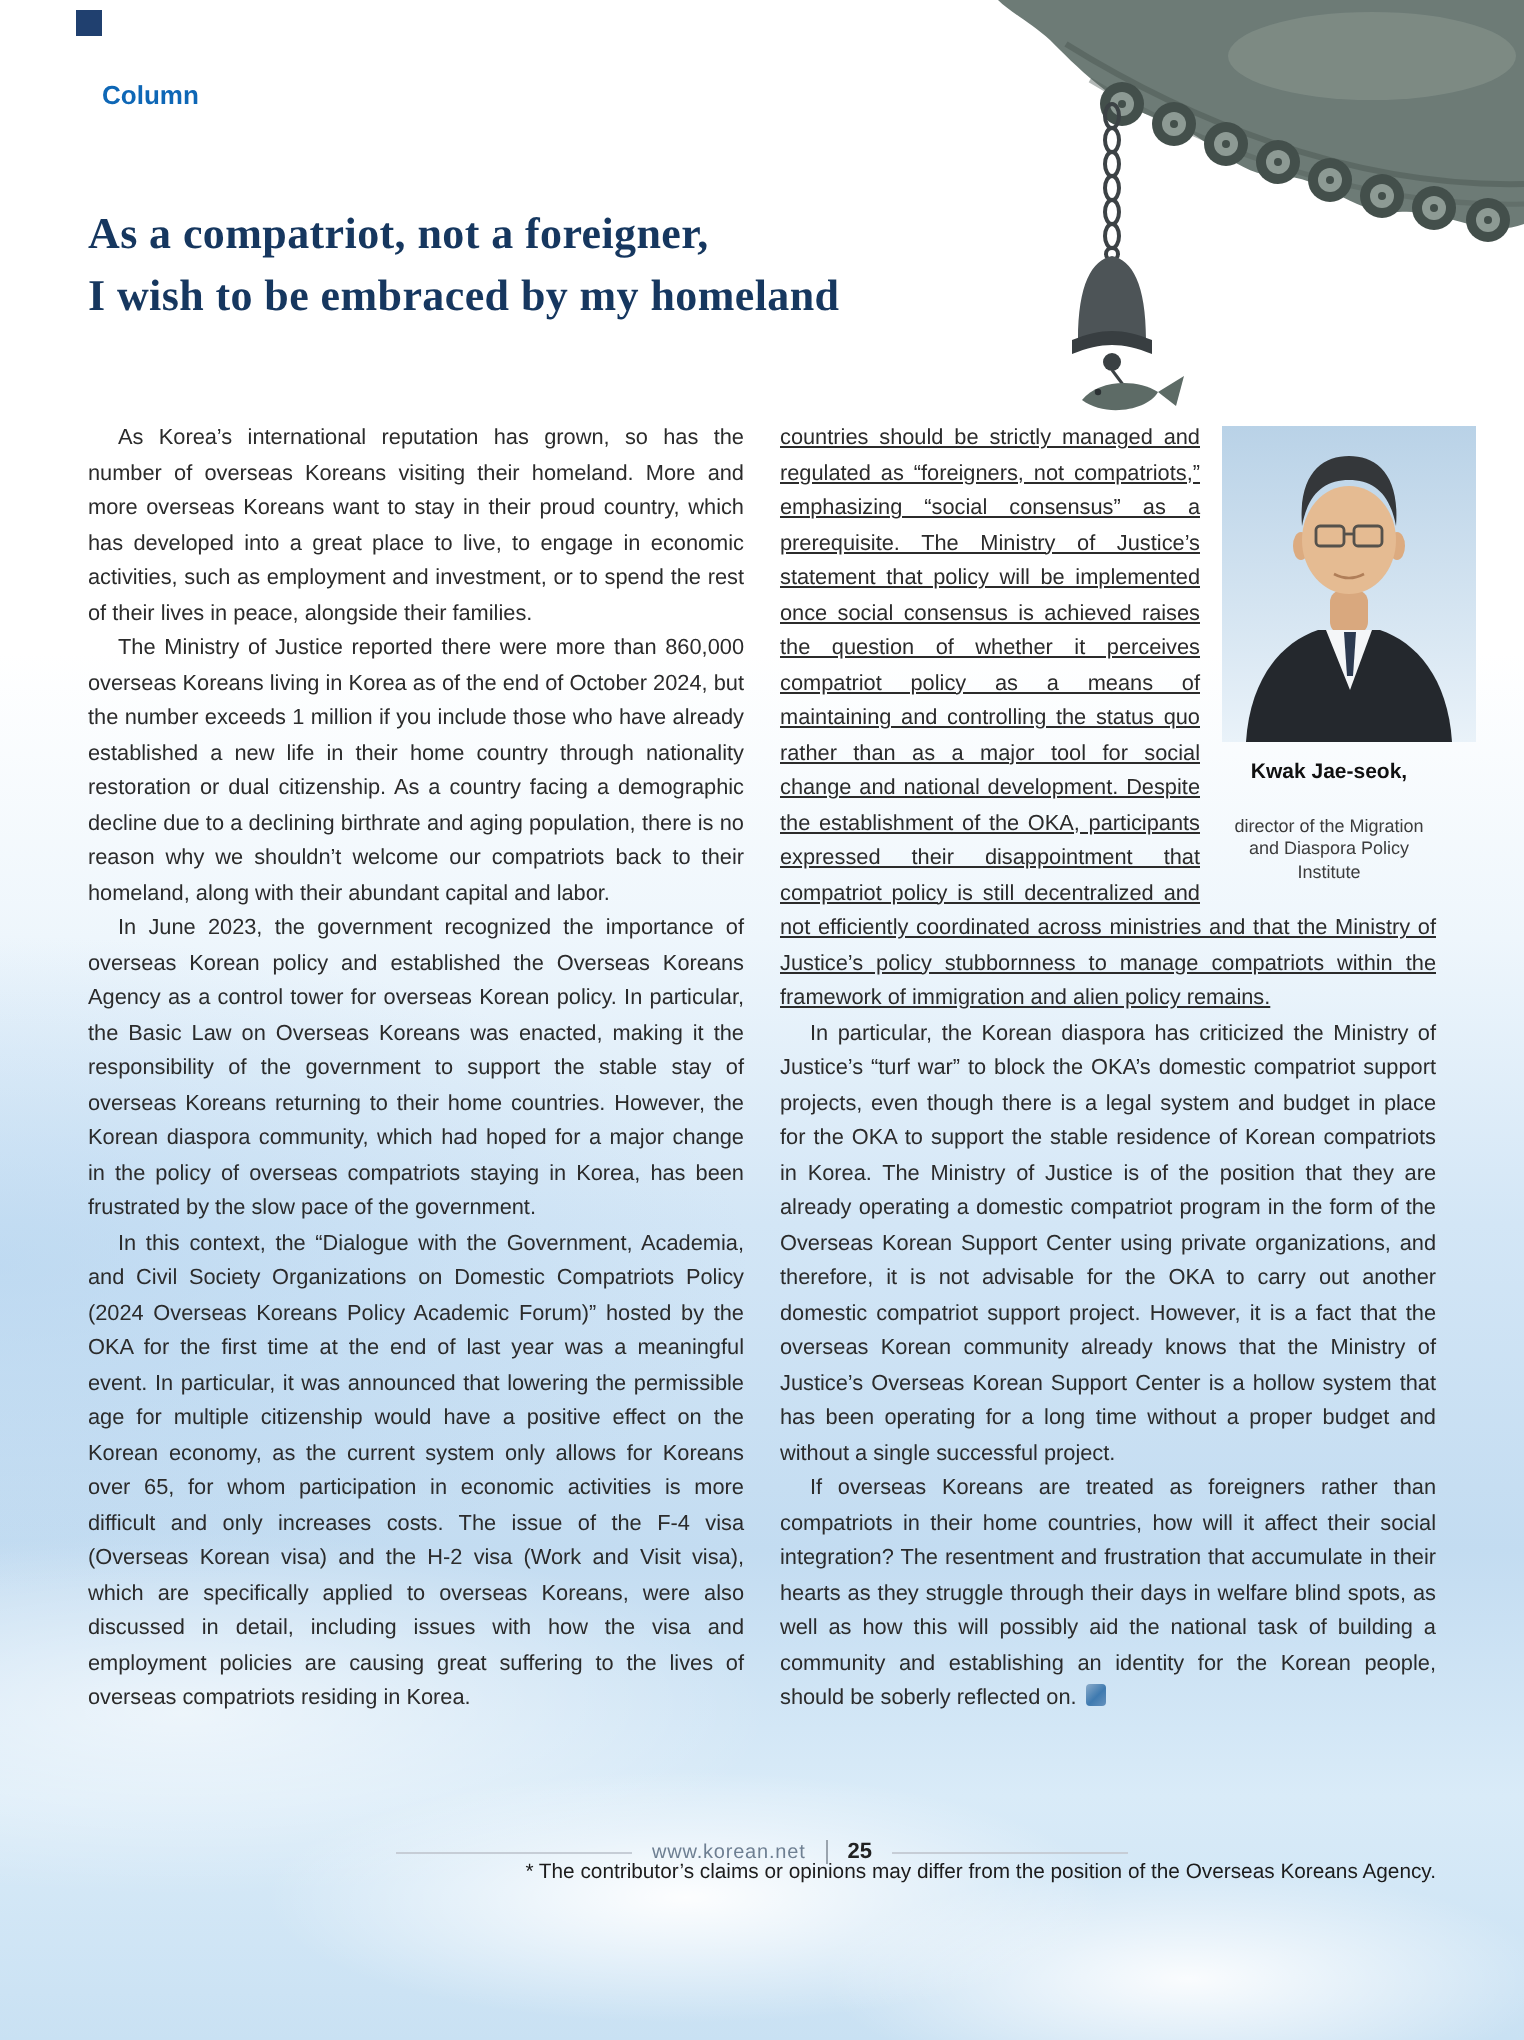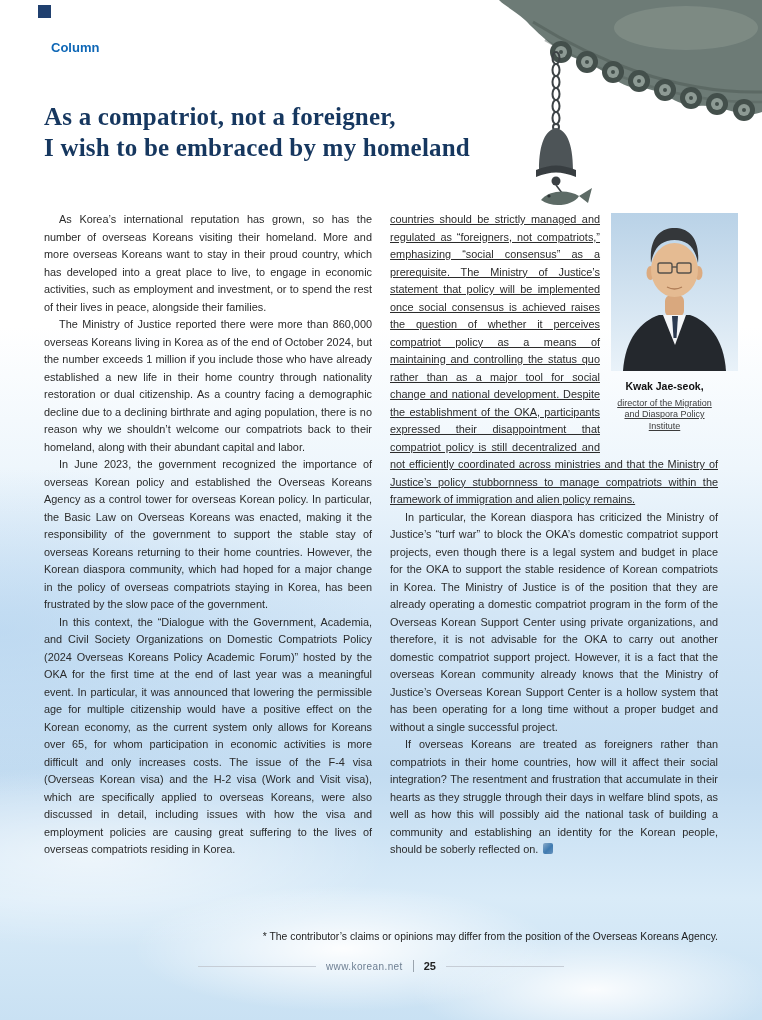--- a/index.html
+++ b/index.html
@@ -14,42 +14,42 @@
       radial-gradient(ellipse 500px 220px at 0% 62%, rgba(176,209,238,0.55), rgba(176,209,238,0) 75%),
       linear-gradient(180deg, #ffffff 0%, #ffffff 32%, #eef6fc 46%, #d3e6f6 60%, #c3dcf1 76%, #d9ebf8 88%, #c9e1f3 100%);
   }
   .page { position: absolute; inset: 0; }
 
   .section-square { position: absolute; left: 38px; top: 5px; width: 13px; height: 13px; background: #20406f; }
   .section-label { position: absolute; left: 51px; top: 40px; font-size: 13px; font-weight: bold; color: #0e67b6; }
 
   .title { position: absolute; left: 44px; top: 101px; margin: 0;
     font-family: "Liberation Serif", serif; font-weight: 700;
-    font-size: 25px; line-height: 31px; color: #16375f; letter-spacing: 0.2px; }
+    font-size: 22px; line-height: 31px; color: #16375f; letter-spacing: 0.2px; }
 
   .roof-art { position: absolute; left: 441px; top: 0; width: 321px; height: 212px; }
 
   .columns { position: absolute; left: 44px; top: 211px; width: 674px; display: flex; gap: 18px; }
   .col { width: 328px; font-size: 10.9px; line-height: 17.5px; color: #2b2b2b; text-align: justify; }
   .col p { margin: 0; text-indent: 15px; }
   .col p.noindent { text-indent: 0; text-decoration: underline; }
 
   .photo-fig { float: right; width: 107px; margin: 2px 0 7px 11px; }
   .photo { width: 127px; height: 158px; overflow: hidden; background: #cfe0ee; }
   .photo svg { display: block; }
   .photo-fig figcaption { text-align: center; margin-top: 7px; }
   .cap-name { font-size: 10.5px; color: #101010; font-weight: 600; }
-  .cap-role { font-size: 9px; line-height: 11.5px; color: #3c3c3c; margin-top: 2px; text-decoration: underline; }
+  .cap-role { font-size: 9px; line-height: 11.5px; color: #3c3c3c; margin-top: 12px; }
 
   .endmark { display: inline-block; width: 10px; height: 11px; margin-left: 5px; vertical-align: -1px;
     background: linear-gradient(135deg, #84a6c6 0%, #2e6ea8 55%, #5a89b7 100%); border-radius: 2px; opacity: 0.9; }
 
   .footnote { position: absolute; right: 44px; top: 931px; font-size: 10.4px; color: #1c1c1c; }
 
-  .footer { position: absolute; left: 0; top: 960px; width: 762px;
+  .footer { position: absolute; left: 0; top: 920px; width: 762px;
     display: flex; align-items: center; justify-content: center; gap: 10px; }
   .footer .rule { width: 118px; height: 1px; background: #c6cdd6; }
   .site { font-size: 10px; color: #6e7f92; letter-spacing: 0.4px; }
   .vdiv { width: 1px; height: 12px; background: #9aa4ae; }
   .pagenum { font-size: 11px; font-weight: bold; color: #222; }
 </style>
 </head>
 <body>
 
 <div class="page">

